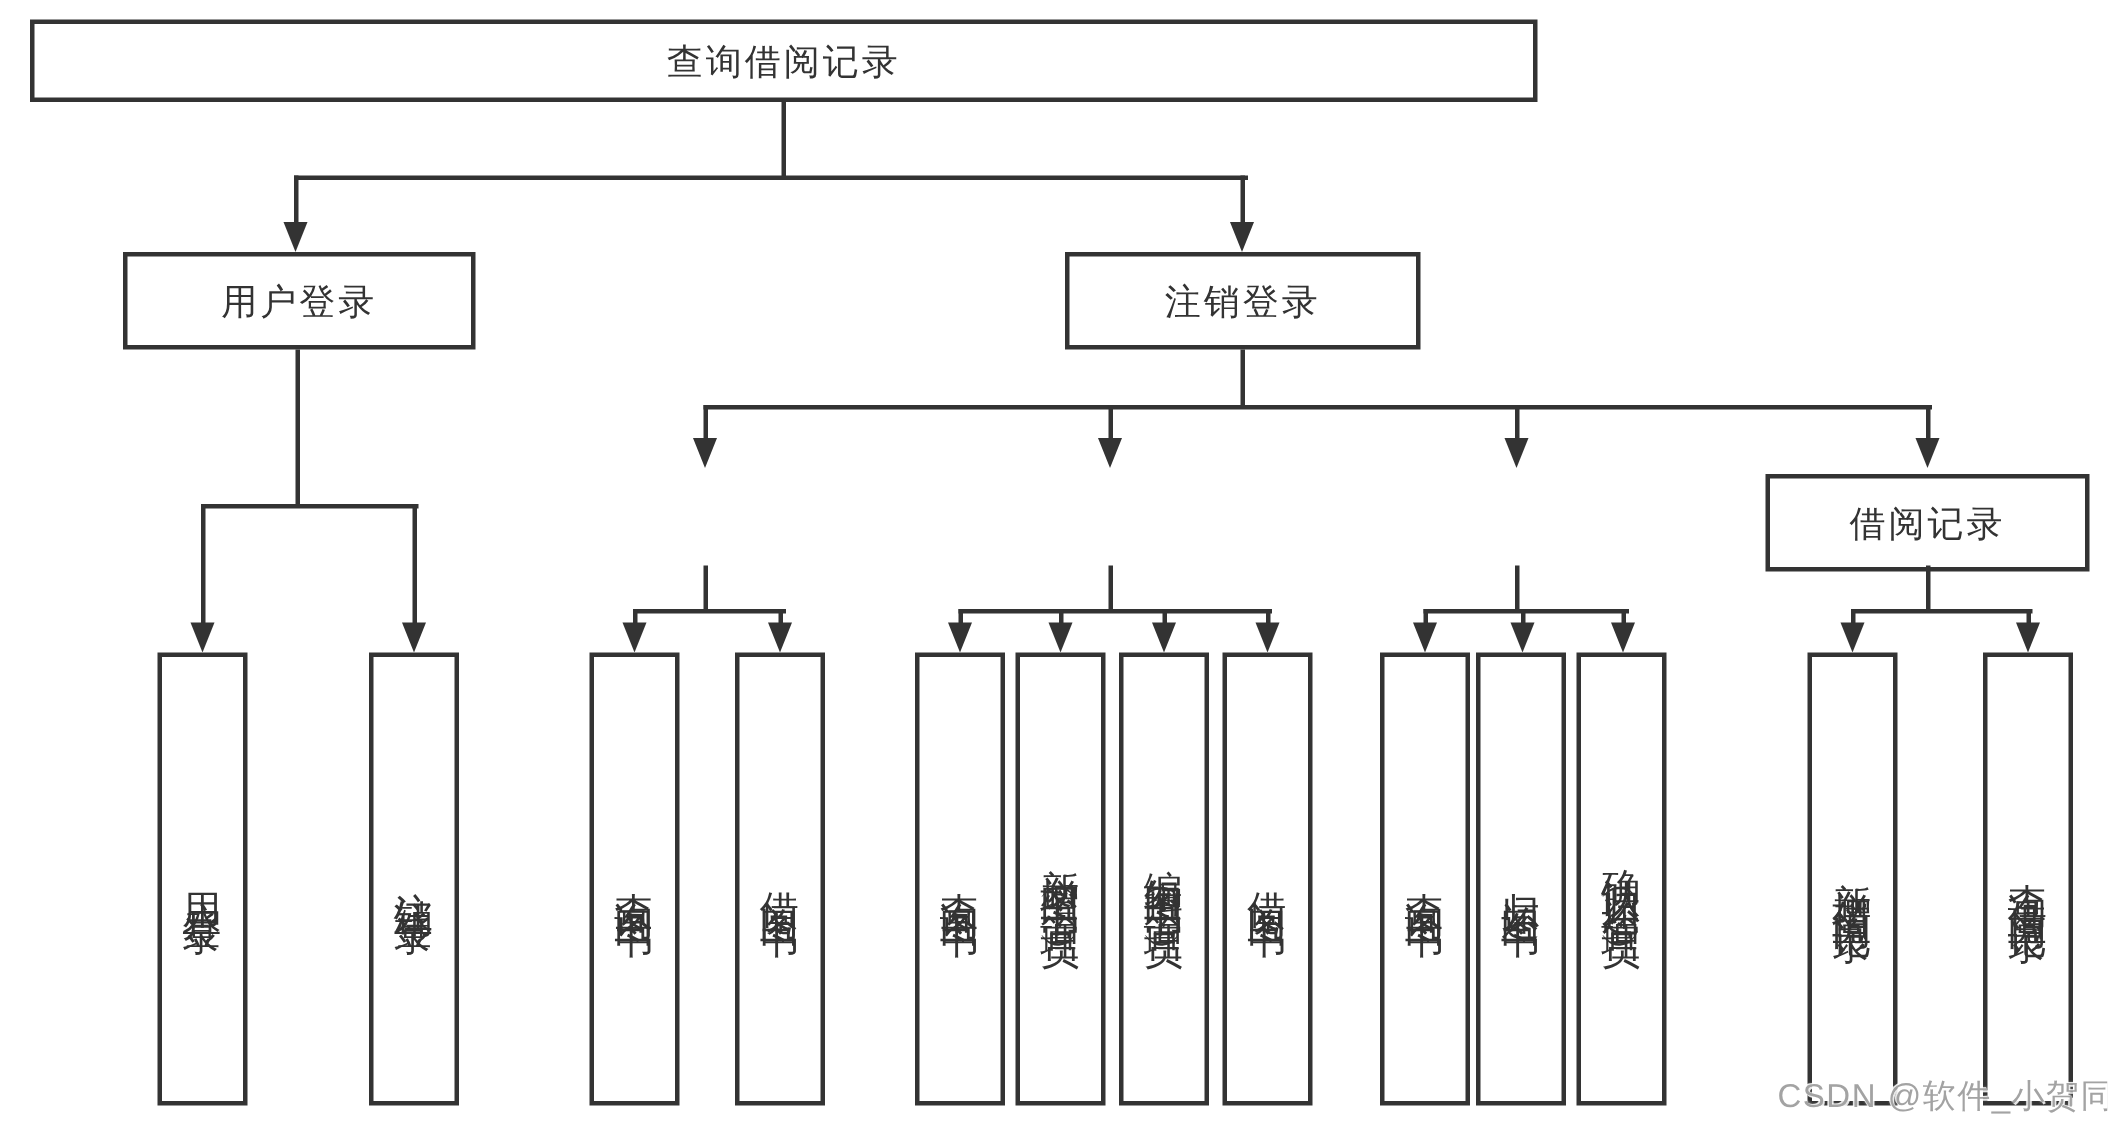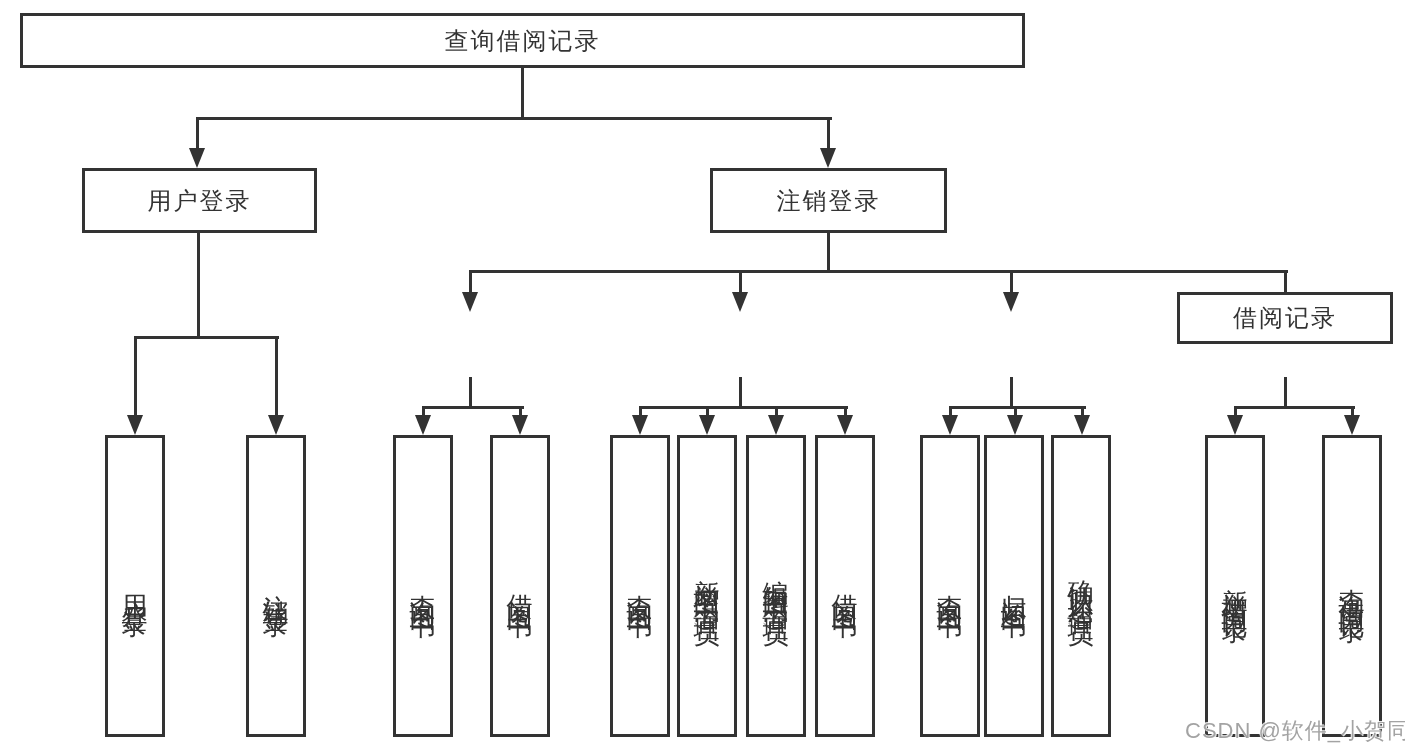--- a/index.html
+++ b/index.html
@@ -91,21 +91,21 @@
   <div class="hline" style="left:469px; top:270px; width:819px;"></div>
   <div class="vline" style="left:469px; top:270px; height:24px;"></div>
   <div class="arrow" style="left:462px; top:292px;"></div>
   <div class="vline" style="left:739px; top:270px; height:24px;"></div>
   <div class="arrow" style="left:732px; top:292px;"></div>
   <div class="vline" style="left:1010px; top:270px; height:24px;"></div>
   <div class="arrow" style="left:1003px; top:292px;"></div>
   <div class="vline" style="left:1284px; top:270px; height:24px;"></div>
   <div class="arrow" style="left:1277px; top:292px;"></div>
 
-  <div class="box" style="left:1177px; top:292px; width:216px; height:52px;align-items:center;">
+  <div class="box" style="left:1177px; top:316px; width:216px; height:65px;align-items:center;">
     <span class="hlabel">借阅记录</span>
   </div>
 
   <div class="vline" style="left:469px; top:377px; height:30px;"></div>
   <div class="hline" style="left:422px; top:406px; width:102px;"></div>
   <div class="vline" style="left:422px; top:406px; height:11px;"></div>
   <div class="arrow" style="left:415px; top:415px;"></div>
   <div class="vline" style="left:519px; top:406px; height:11px;"></div>
   <div class="arrow" style="left:512px; top:415px;"></div>
 

